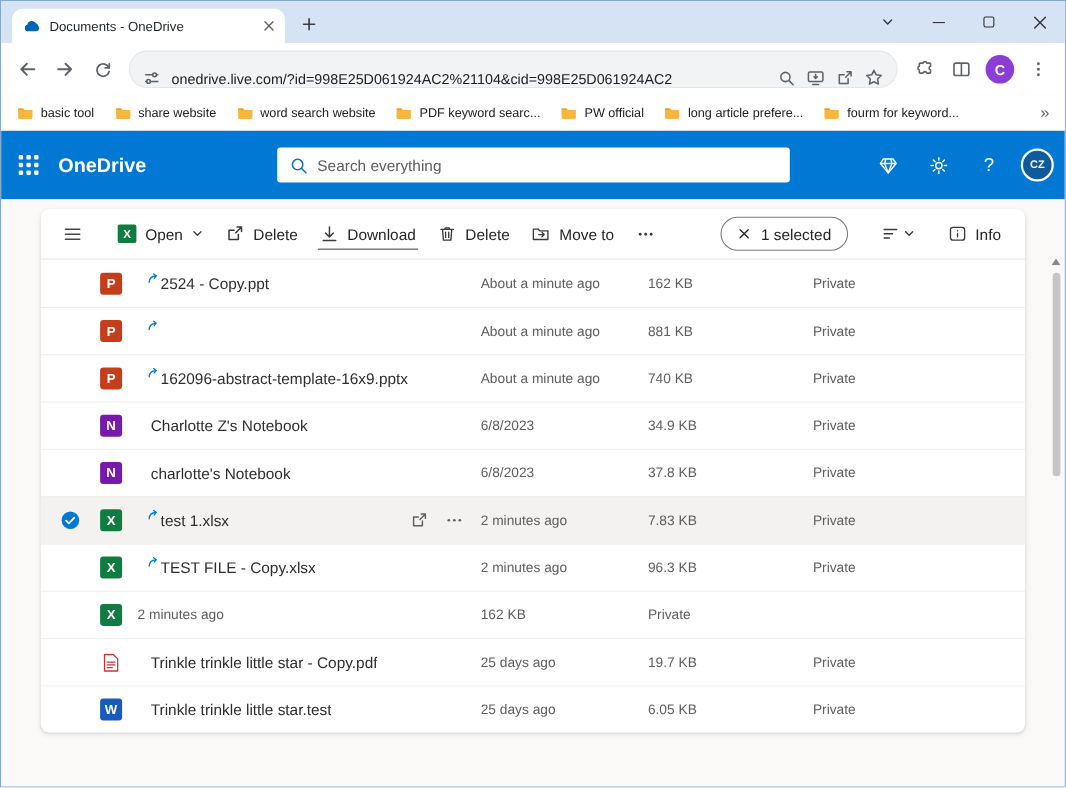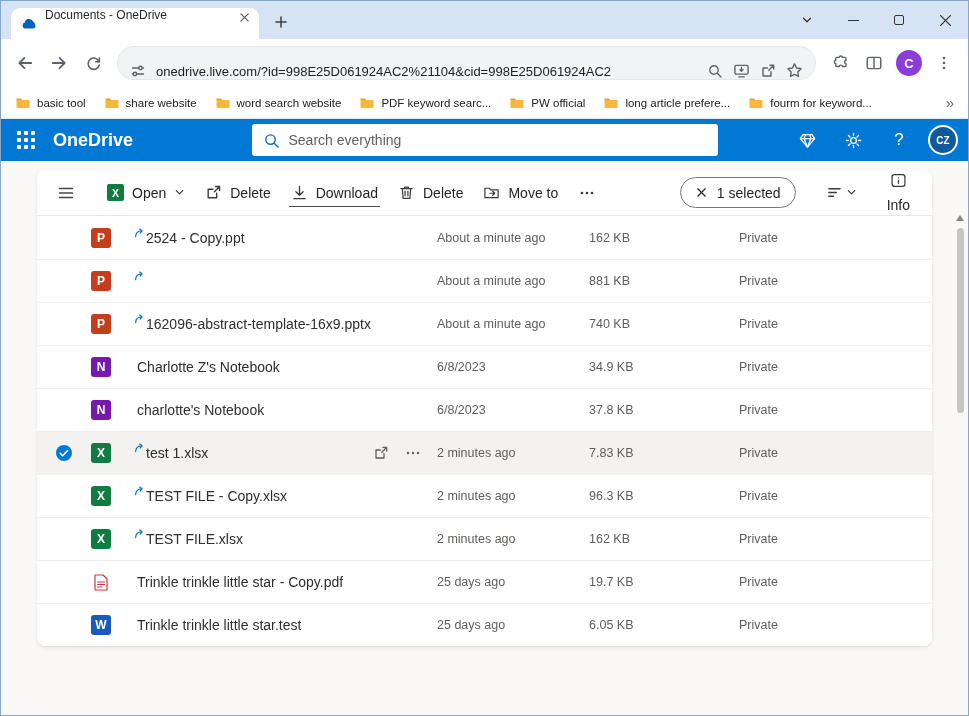--- a/index.html
+++ b/index.html
@@ -1,21 +1,21 @@
 <!DOCTYPE html>
 <html><head>
 <meta charset="utf-8">
 <style>
   * { margin:0; padding:0; box-sizing:border-box; }
   body { font-family:"Liberation Sans", sans-serif; background:#fff; }
   .window { width:969px; height:716px; border:1px solid #84a7cc; display:flex; flex-direction:column; overflow:hidden; background:#faf9f8; }
 
   
   .titlebar { height:38px; background:#d5e3f5; display:flex; align-items:flex-end; padding-left:10px; position:relative; flex:none; }
-  .tab { width:248px; height:31px; background:#fff; border-radius:9px 9px 0 0; display:flex; padding:0 6px 0 10px; gap:8px; }
+  .tab { width:248px; height:31px; background:#fff; border-radius:9px 9px 0 0; display:flex; align-items:center; padding:0 6px 0 10px; gap:8px; }
   .tab-title { flex:1; font-size:12px; color:#24292e; white-space:nowrap; overflow:hidden; }
   .iconbtn { display:flex; align-items:center; justify-content:center; color:#5f6368; cursor:default; }
   .tab-close { width:18px; height:18px; border-radius:50%; flex:none; }
   .newtab { width:24px; height:24px; margin:0 0 5px 10px; border-radius:50%; }
   .win-controls { position:absolute; right:0; top:0; height:38px; display:flex; }
   .win-btn { width:46px; height:100%; display:flex; align-items:center; justify-content:center; color:#1b1b1b; }
   .max-glyph { width:10px; height:10px; border:1px solid #333; border-radius:2px; }
   .min-glyph { width:11px; border-top:1.4px solid #333; }
 
   
@@ -25,21 +25,21 @@
   .url { flex:1; font-size:13px; color:#202124; white-space:nowrap; overflow:hidden; }
   .ab-icon { flex:none; }
   .avatar-c { width:26px; height:26px; border-radius:50%; background:#8b3dd6; color:#fff; font-size:13px; font-weight:700; display:flex; align-items:center; justify-content:center; margin:0 4px; }
 
   
   .bookmarks { height:32px; background:#fff; border-bottom:1px solid #e4e7ea; display:flex; align-items:center; padding:0 46px 0 14px; gap:18px; flex:none; position:relative; overflow:hidden; }
   .bm { display:flex; align-items:center; gap:6px; font-size:11.5px; color:#202124; white-space:nowrap; flex:none; }
   .bm-overflow { position:absolute; right:14px; top:0; height:100%; display:flex; align-items:center; color:#5f6368; font-size:15px; background:#fff; padding-left:8px; }
 
   
-  .od-header { height:42px; background:#0078d4; display:flex; align-items:center; position:relative; flex:none; }
+  .od-header { height:62px; background:#0078d4; display:flex; align-items:center; position:relative; flex:none; }
   .waffle-btn { width:50px; height:54px; display:flex; align-items:center; justify-content:center; }
   .waffle { display:grid; grid-template-columns:repeat(3,4px); grid-template-rows:repeat(3,4px); gap:3px; }
   .waffle i { background:#fff; border-radius:1px; }
   .od-title { color:#fff; font-size:18px; font-weight:700; margin-left:2px; }
   .od-search { position:absolute; left:50%; transform:translateX(-50%); width:466px; height:32px; background:#fff; border-radius:3px; display:flex; align-items:center; gap:9px; padding:0 11px; }
   .od-search input { flex:1; border:none; outline:none; font-size:14px; color:#323130; font-family:inherit; background:transparent; }
   .od-search input::placeholder { color:#605e5c; }
   .od-right { margin-left:auto; display:flex; align-items:center; padding-right:10px; }
   .od-iconbtn { width:46px; height:48px; display:flex; align-items:center; justify-content:center; color:#fff; }
   .od-help { font-size:17px; }
@@ -49,21 +49,21 @@
   .content { flex:1; position:relative; padding:9px 36px 0 36px; }
   .card { background:#fff; border-radius:8px; box-shadow:0 1px 2px rgba(0,0,0,.08), 0 2px 6px rgba(0,0,0,.06); overflow:hidden; }
   .cmdbar { height:46px; display:flex; align-items:center; padding:0 12px; border-bottom:1px solid #e8e6e4; }
   .cmd { display:flex; align-items:center; gap:8px; font-size:14px; color:#252423; padding:7px 10px; border-radius:4px; position:relative; }
   .cmd .svgi { color:#3b3a39; }
   .cmd-hamburger { margin-right:14px; padding:7px 8px; }
   .cmd-download::after { content:""; position:absolute; left:8px; right:8px; bottom:1px; height:1.5px; background:#4d4b49; }
   .mini-excel { width:17px; height:17px; border-radius:2px; background:#107c41; color:#fff; font-size:10.5px; font-weight:700; display:flex; align-items:center; justify-content:center; }
   .sel-pill { margin-left:auto; display:flex; align-items:center; gap:9px; border:1px solid #7a7874; border-radius:16px; height:31px; padding:0 14px; font-size:14px; color:#242424; flex:none; }
   .sort-group { display:flex; align-items:center; gap:3px; margin:0 14px 0 24px; color:#3b3a39; padding:7px 6px; }
-  .cmd-info { margin-right:0;flex-direction:column; }
+  .cmd-info { margin-right:0; }
 
   
   .frow { display:grid; grid-template-columns:54px 34px 312px 152px 150px 1fr; align-items:center; height:43px; border-top:1px solid #f1efed; color:#605e5c; font-size:12.5px; }
   .frow:first-child { border-top:none; }
   .frow.selected { background:#f3f2f1; }
   .cell-check { display:flex; justify-content:center; }
   .cell-icon { display:flex; }
   .oicon { width:20px; height:20px; border-radius:3px; color:#fff; font-size:12px; font-weight:700; display:flex; align-items:center; justify-content:center; }
   .oicon.pdf { background:transparent; }
   .cell-name { display:flex; align-items:center; padding-left:12px; font-size:14px; color:#2f2e2d; min-width:0; }
@@ -549,30 +549,20 @@
     <div class="cell-size">96.3 KB</div>
     <div class="cell-share">Private</div>
   </div>
           <div class="frow">
     <div class="cell-check">
       
     </div>
     <div class="cell-icon">
       <span class="oicon" style="background: rgb(16, 124, 65);">X</span>
     </div>
-    <div class="cell-name">
-      <span class="new-marker">
-        <svg width="10" height="10" viewBox="0 0 10 10" fill="none" stroke="#0078d4" stroke-width="1.2" stroke-linecap="round" stroke-linejoin="round">
-                  <path d="M1.6 8.6C1.8 5 3.7 3 7.7 2.9"></path>
-                  <path d="M5.7 1l2.3 1.8-1.8 2.2"></path>
-                </svg>
-      </span>
-      <span class="fname-text">TEST FILE.xlsx</span>
-
-    </div>
     <div class="cell-mod">2 minutes ago</div>
     <div class="cell-size">162 KB</div>
     <div class="cell-share">Private</div>
   </div>
           <div class="frow">
     <div class="cell-check">
       
     </div>
     <div class="cell-icon">
       <span class="oicon pdf">

